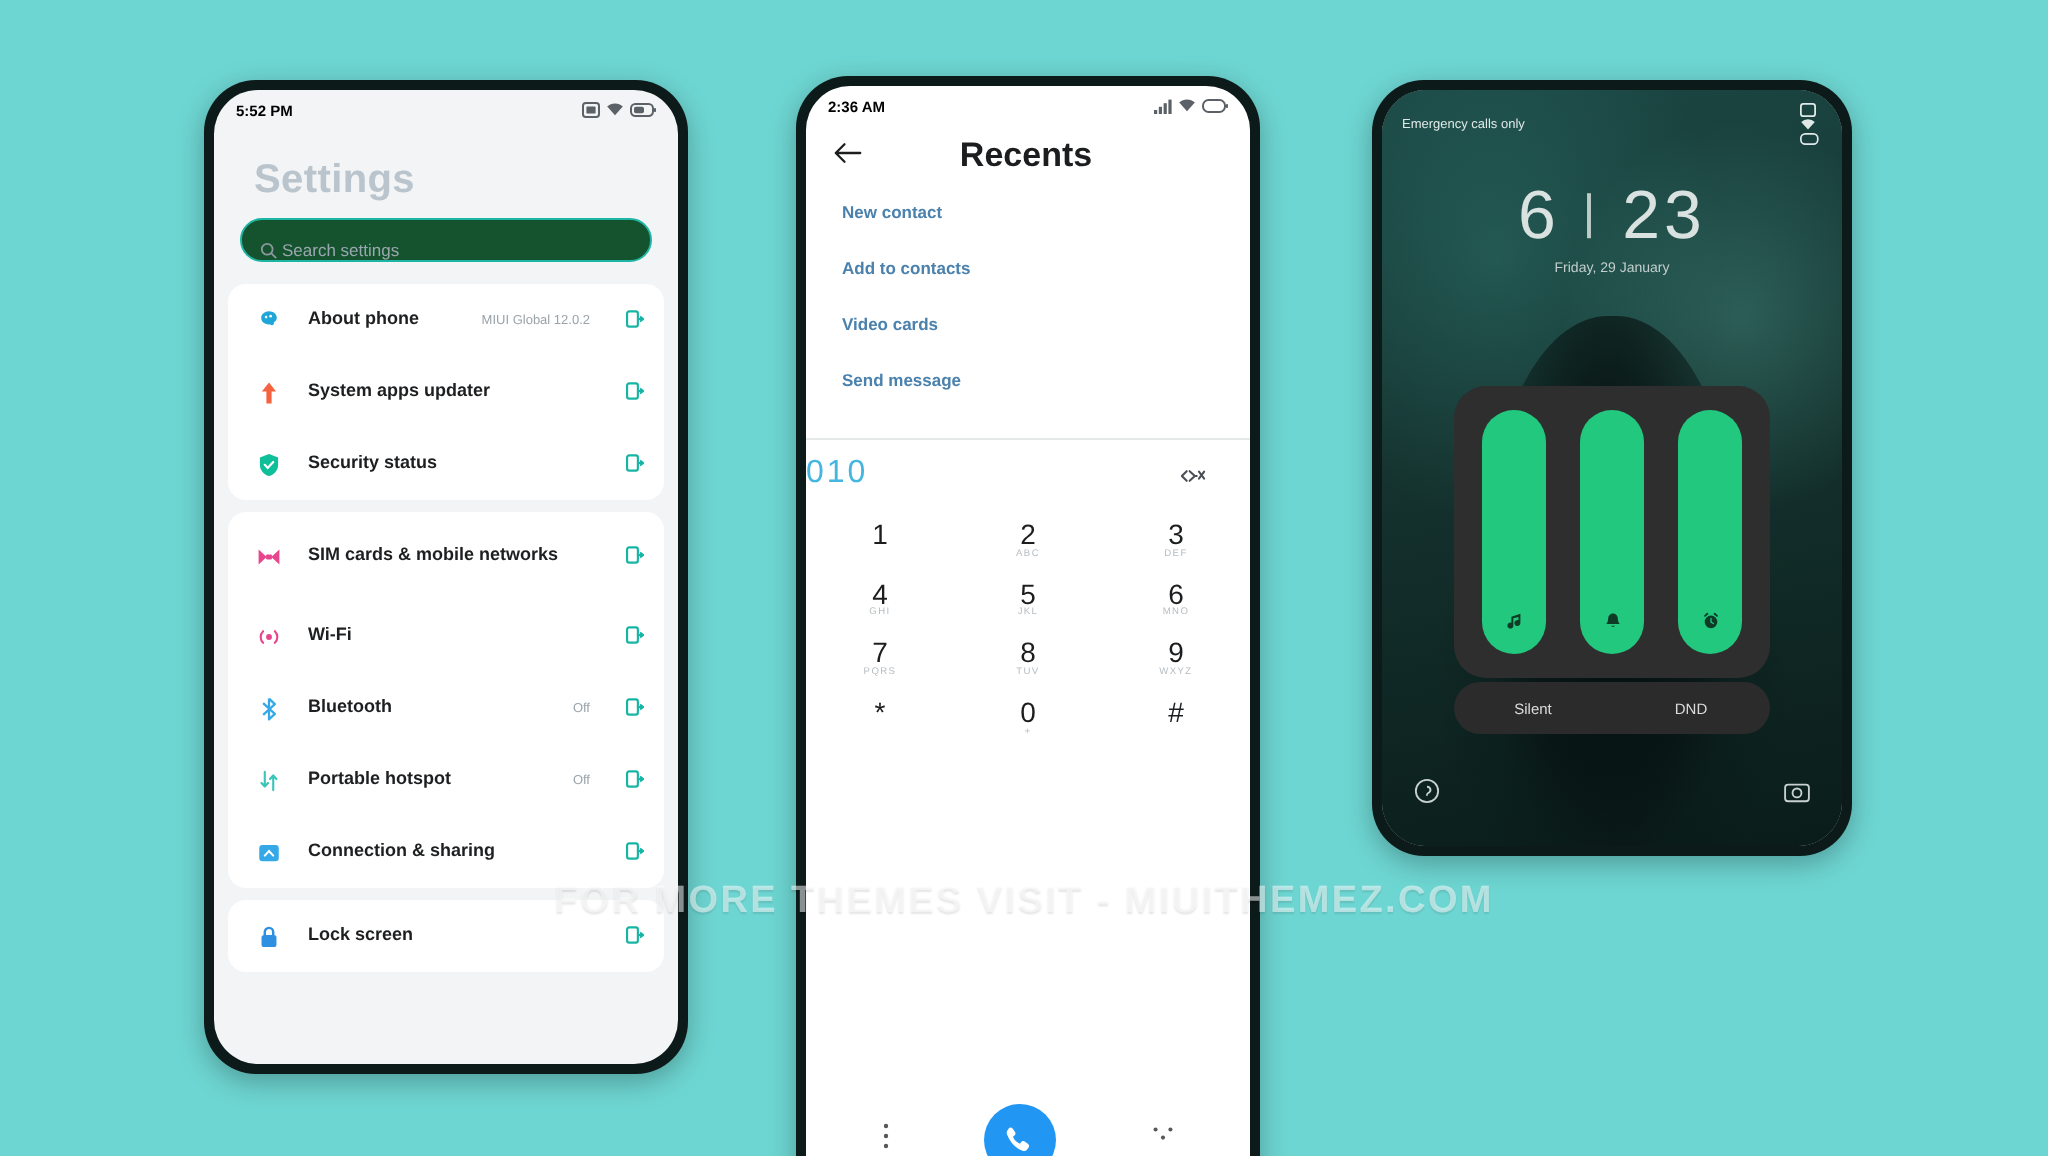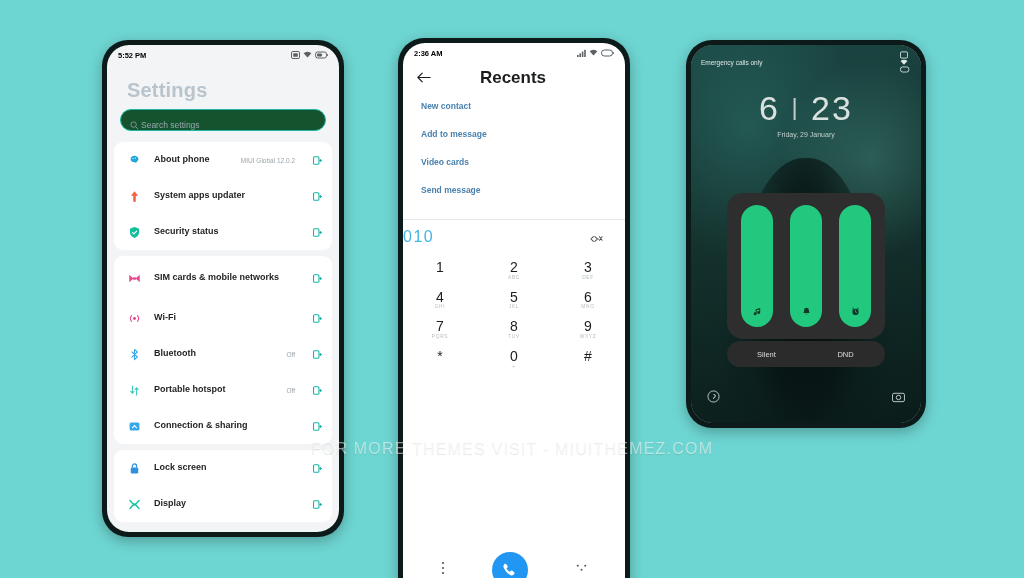--- a/index.html
+++ b/index.html
@@ -128,21 +128,21 @@
   }
   .vol-row > div { flex: 1; text-align: center; font-size: 7.5px; color: #dcdcdc; }
   .lock-bottom {
     position: absolute; left: 0; right: 0; bottom: 16px;
     display: flex; align-items: center; justify-content: space-between; padding: 0 16px;
   }
 
   
   .watermark {
     position: absolute; left: 0; right: 0; top: 440px;
-    text-align: center; font-size: 16px; font-weight: normal;
+    text-align: center; font-size: 19px; font-weight: bold;
     letter-spacing: 1.2px; color: rgba(255,255,255,.52);
     text-shadow: 0 1px 1px rgba(0,0,0,.10);
     pointer-events: none;
   }
 </style>
 </head>
 <body>
 
 <div class="phone" id="phone-settings">
   <div class="phone-inner">
@@ -312,36 +312,20 @@
 
         <div class="card">
           <div class="srow">
             <span class="ico">
               <svg width="13" height="13" viewBox="0 0 16 16">
                   <rect x="3.4" y="6.8" width="9.2" height="7.4" rx="1.6" fill="#2f8fe0"></rect>
                   <path d="M5.4 6.8V5a2.6 2.6 0 0 1 5.2 0v1.8" fill="none" stroke="#2f8fe0" stroke-width="1.5"></path>
                 </svg>
             </span>
             <span class="lbl">Lock screen</span>
-            <span class="val"></span>
-            <span class="arw">
-              <svg width="9" height="9" viewBox="0 0 10 10">
-                  <rect x=".6" y=".8" width="6" height="8.4" rx="1.2" fill="none" stroke="#16b5a3" stroke-width="1.2"></rect>
-                  <path d="M7 5h2.6M7.8 3.6 9.6 5 7.8 6.4" fill="none" stroke="#16b5a3" stroke-width="1.1"></path>
-                </svg>
-            </span>
-          </div>
-          <div class="srow">
-            <span class="ico">
-              <svg width="13" height="13" viewBox="0 0 16 16">
-                  <path d="M2.4 3 7 8l-4.6 5M13.6 3 9 8l4.6 5" fill="none" stroke="#0fbf9a" stroke-width="1.6" stroke-linecap="round"></path>
-                  <circle cx="8" cy="8" r="1.5" fill="#0fbf9a"></circle>
-                </svg>
-            </span>
-            <span class="lbl">Display</span>
             <span class="val"></span>
             <span class="arw">
               <svg width="9" height="9" viewBox="0 0 10 10">
                   <rect x=".6" y=".8" width="6" height="8.4" rx="1.2" fill="none" stroke="#16b5a3" stroke-width="1.2"></rect>
                   <path d="M7 5h2.6M7.8 3.6 9.6 5 7.8 6.4" fill="none" stroke="#16b5a3" stroke-width="1.1"></path>
                 </svg>
             </span>
           </div>
         </div>
 
@@ -377,21 +361,21 @@
         <span>
           <svg width="14" height="11" viewBox="0 0 16 12">
               <path d="M15 6H1.6M6 1 1 6l5 5" fill="none" stroke="#1b1d1f" stroke-width="1.3" stroke-linecap="round" stroke-linejoin="round"></path>
             </svg>
         </span>
         <span class="title">Recents</span>
       </div>
 
       <div class="actions">
         <div class="action-link">New contact</div>
-        <div class="action-link">Add to message</div>
+        <div class="action-link">Add to contacts</div>
         <div class="action-link">Video cards</div>
         <div class="action-link">Send message</div>
       </div>
 
       <div class="dial-sep"></div>
 
       <div class="num-display">
         <span class="num">010</span>
         <span class="del">
           <svg width="13" height="10" viewBox="0 0 14 10">

